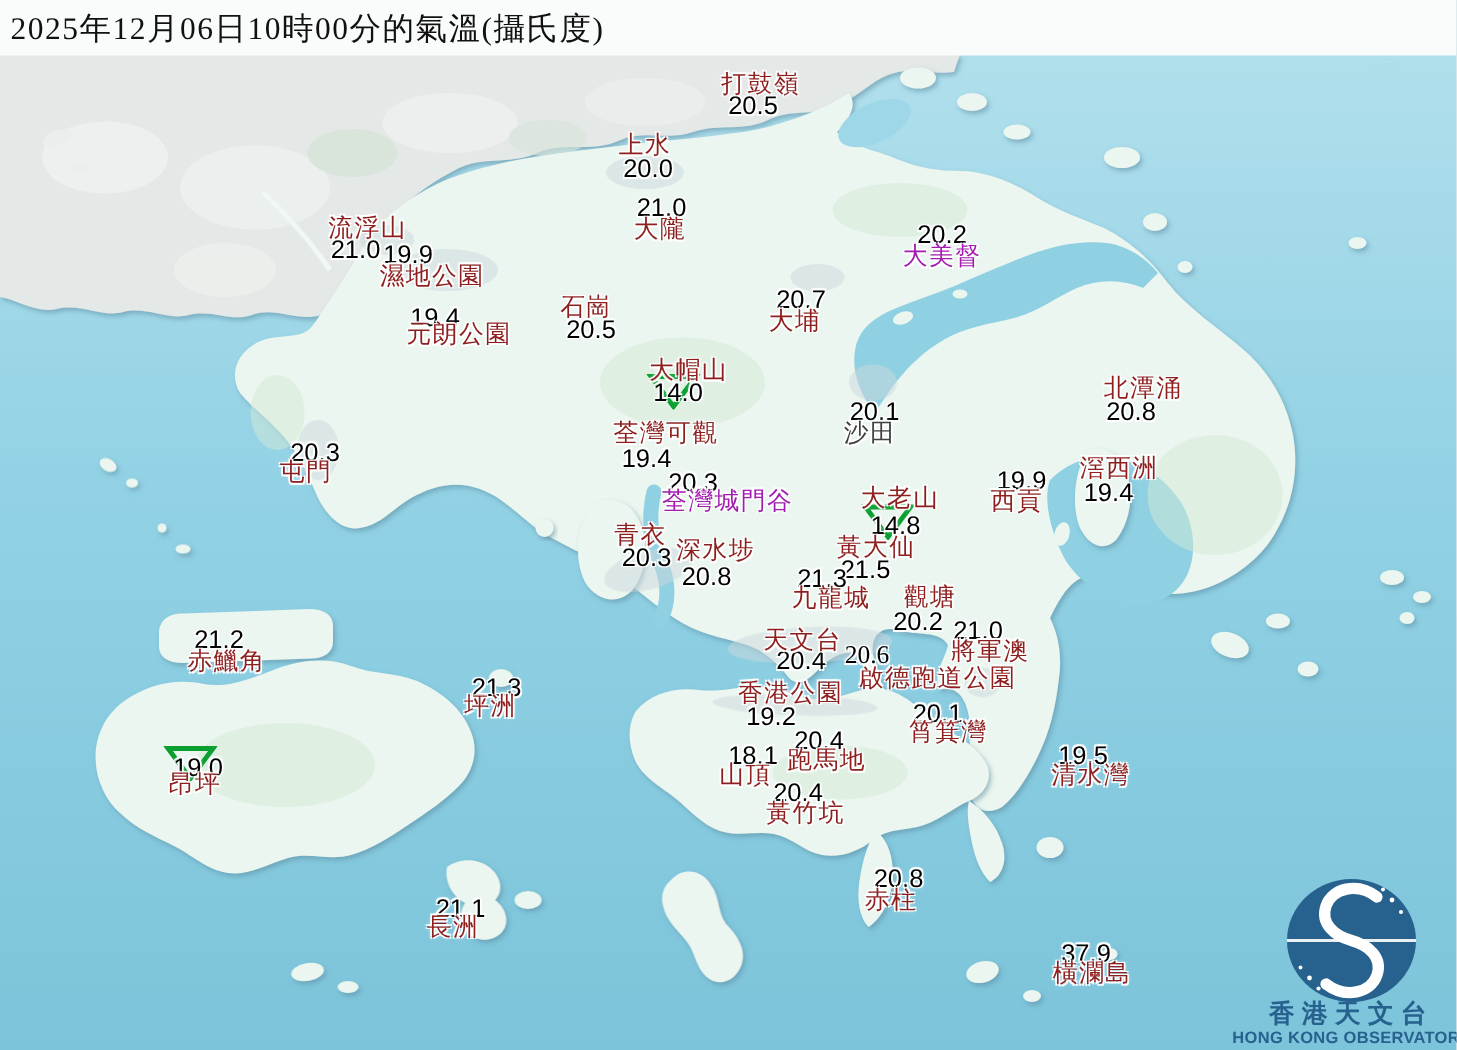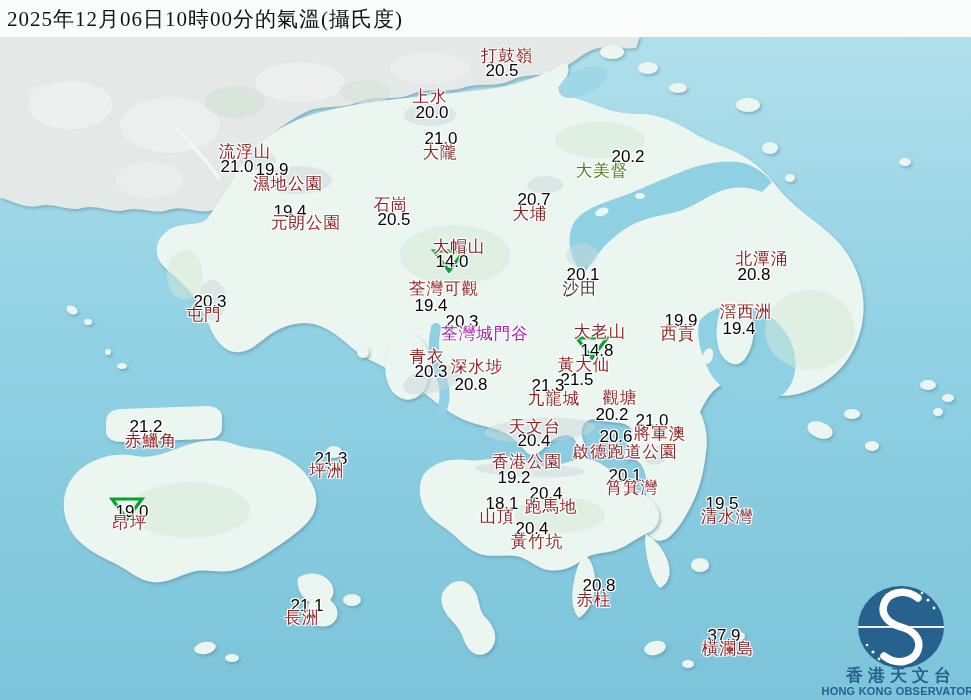--- a/index.html
+++ b/index.html
@@ -232,21 +232,21 @@
       <div class="station">
         <div class="station-value" style="left: 432px; top: 113px;">20.0</div>
         <div class="station-name" style="left: 430px; top: 97px; color: rgb(142, 31, 31);">上水</div>
       </div>
       <div class="station">
         <div class="station-value" style="left: 441px; top: 139px;">21.0</div>
         <div class="station-name" style="left: 440px; top: 153px; color: rgb(142, 31, 31);">大隴</div>
       </div>
       <div class="station">
         <div class="station-value" style="left: 628px; top: 157px;">20.2</div>
-        <div class="station-name" style="left: 602px; top: 171px; color: #4d7c0f;">大美督</div>
+        <div class="station-name" style="left: 628px; top: 171px; color: #a21caf;">大美督</div>
       </div>
       <div class="station">
         <div class="station-value" style="left: 237px; top: 167px;">21.0</div>
         <div class="station-name" style="left: 245px; top: 152px; color: rgb(142, 31, 31);">流浮山</div>
       </div>
       <div class="station">
         <div class="station-value" style="left: 272px; top: 170px;">19.9</div>
         <div class="station-name" style="left: 288px; top: 184px; color: rgb(142, 31, 31);">濕地公園</div>
       </div>
       <div class="station">
@@ -321,21 +321,21 @@
       </div>
       <div class="station">
         <div class="station-value" style="left: 612px; top: 415px;">20.2</div>
         <div class="station-name" style="left: 620px; top: 398px; color: rgb(142, 31, 31);">觀塘</div>
       </div>
       <div class="station">
         <div class="station-value" style="left: 534px; top: 441px;">20.4</div>
         <div class="station-name" style="left: 535px; top: 427px; color: rgb(142, 31, 31);">天文台</div>
       </div>
       <div class="station">
-        <div class="station-value" style="left: 616px; top: 437px;">20.6</div>
+        <div class="station-value" style="left: 578px; top: 437px; font-family: Liberation Serif, serif;">20.6</div>
         <div class="station-name" style="left: 625px; top: 452px; color: rgb(142, 31, 31);">啟德跑道公園</div>
       </div>
       <div class="station">
         <div class="station-value" style="left: 652px; top: 421px;">21.0</div>
         <div class="station-name" style="left: 660px; top: 434px; color: rgb(142, 31, 31);">將軍澳</div>
       </div>
       <div class="station">
         <div class="station-value" style="left: 514px; top: 478px;">19.2</div>
         <div class="station-name" style="left: 527px; top: 462px; color: rgb(142, 31, 31);">香港公園</div>
       </div>

